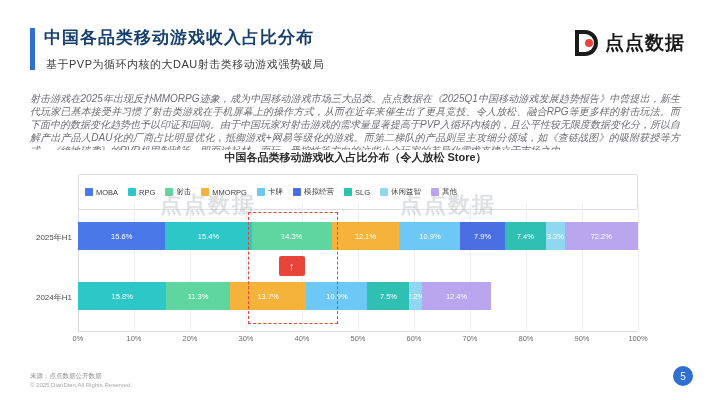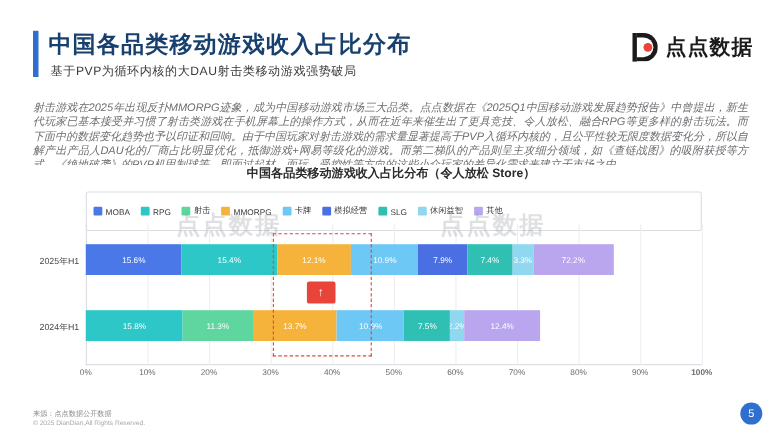--- a/index.html
+++ b/index.html
@@ -2,21 +2,21 @@
 <html><head>
 <meta charset="utf-8">
 <style>
   html,body{margin:0;padding:0;}
   body{width:711px;height:400px;background:#f0f2f5;font-family:"Liberation Sans","DejaVu Sans",sans-serif;overflow:hidden;}
   .page{position:relative;width:711px;height:400px;background:#ffffff;}
 
   
   .hdr{position:absolute;left:0;top:0;width:711px;height:92px;}
   .hdr-bar{position:absolute;left:30px;top:28px;width:5px;height:42px;background:#2f6fd0;}
-  .hdr-title{position:absolute;left:44px;top:26px;font-size:21px;font-weight:bold;color:#17406e;letter-spacing:1px;}
+  .hdr-title{position:absolute;left:44px;top:26px;font-size:17px;font-weight:bold;color:#17406e;letter-spacing:1px;}
   .hdr-sub{position:absolute;left:46px;top:57px;font-size:11px;color:#3a3a3a;letter-spacing:.5px;}
 
   .logo{position:absolute;right:26px;top:30px;display:flex;align-items:center;gap:6px;}
   .logo-mark{width:24px;height:26px;position:relative;}
   .logo-mark .bar{position:absolute;left:0;top:0;width:4px;height:26px;background:#1b1b1b;}
   .logo-mark .d{position:absolute;left:4px;top:0;width:19px;height:26px;border:4px solid #1b1b1b;border-left:none;border-radius:0 13px 13px 0;box-sizing:border-box;}
   .logo-mark .dot{position:absolute;left:10px;top:9px;width:8px;height:8px;border-radius:50%;background:#e8443a;}
   .logo-txt{font-size:19px;font-weight:bold;color:#1b1b1b;letter-spacing:1px;}
 
   
@@ -126,20 +126,21 @@
         <div class="gridline" style="left: 280px;"></div>
         <div class="gridline" style="left: 336px;"></div>
         <div class="gridline" style="left: 392px;"></div>
         <div class="gridline" style="left: 448px;"></div>
         <div class="gridline" style="left: 504px;"></div>
         <div class="gridline" style="left: 560px;"></div>
         <div class="rowlabel" style="left: -46px; top: 28px;">2025年H1</div>
         <div class="bar-row" style="top: 18px; width: 560px;">
           <div class="seg" style="width: 87.36px; background: rgb(75, 120, 232);">15.6%</div>
           <div class="seg" style="width: 86.24px; background: rgb(45, 199, 199);">15.4%</div>
+          <div class="seg" style="width: 80.08px; background: rgb(95, 214, 160);">14.3%</div>
           <div class="seg" style="width: 67.76px; background: rgb(245, 179, 60);">12.1%</div>
           <div class="seg" style="width: 61.04px; background: rgb(110, 200, 245);">10.9%</div>
           <div class="seg" style="width: 44.24px; background: rgb(74, 111, 227);">7.9%</div>
           <div class="seg" style="width: 41.44px; background: rgb(47, 191, 179);">7.4%</div>
           <div class="seg" style="width: 18.48px; background: rgb(143, 216, 240);">3.3%</div>
           <div class="seg" style="width: 73.36px; background: rgb(185, 166, 238);">72.2%</div>
         </div>
         <div class="rowlabel" style="left: -46px; top: 88px;">2024年H1</div>
         <div class="bar-row" style="top: 78px; width: 560px;">
           <div class="seg" style="width: 88.48px; background: rgb(45, 199, 199);">15.8%</div>
@@ -157,21 +158,21 @@
         <div class="xtick" style="left: 0px;">0%</div>
         <div class="xtick" style="left: 56px;">10%</div>
         <div class="xtick" style="left: 112px;">20%</div>
         <div class="xtick" style="left: 168px;">30%</div>
         <div class="xtick" style="left: 224px;">40%</div>
         <div class="xtick" style="left: 280px;">50%</div>
         <div class="xtick" style="left: 336px;">60%</div>
         <div class="xtick" style="left: 392px;">70%</div>
         <div class="xtick" style="left: 448px;">80%</div>
         <div class="xtick" style="left: 504px;">90%</div>
-        <div class="xtick" style="left: 560px; font-weight: bold;">100%</div>
+        <div class="xtick" style="left: 560px;">100%</div>
       </div>
   </div>
 
   <div class="wm wm1">点点数据</div>
   <div class="wm wm2">点点数据</div>
 
   <div class="src">来源：点点数据公开数据</div>
   <div class="copy">© 2025 DianDian,All Rights Reserved.</div>
   <div class="pagenum">5</div>
 </div>

